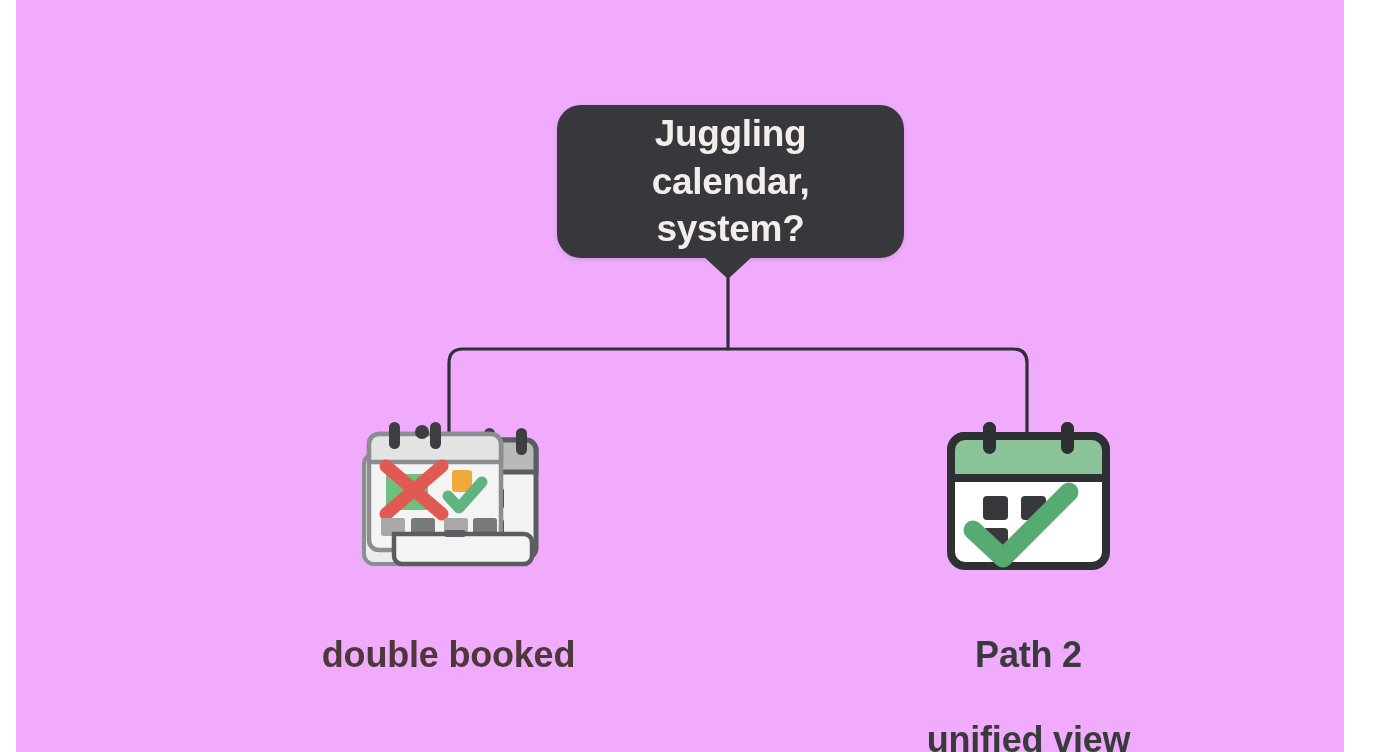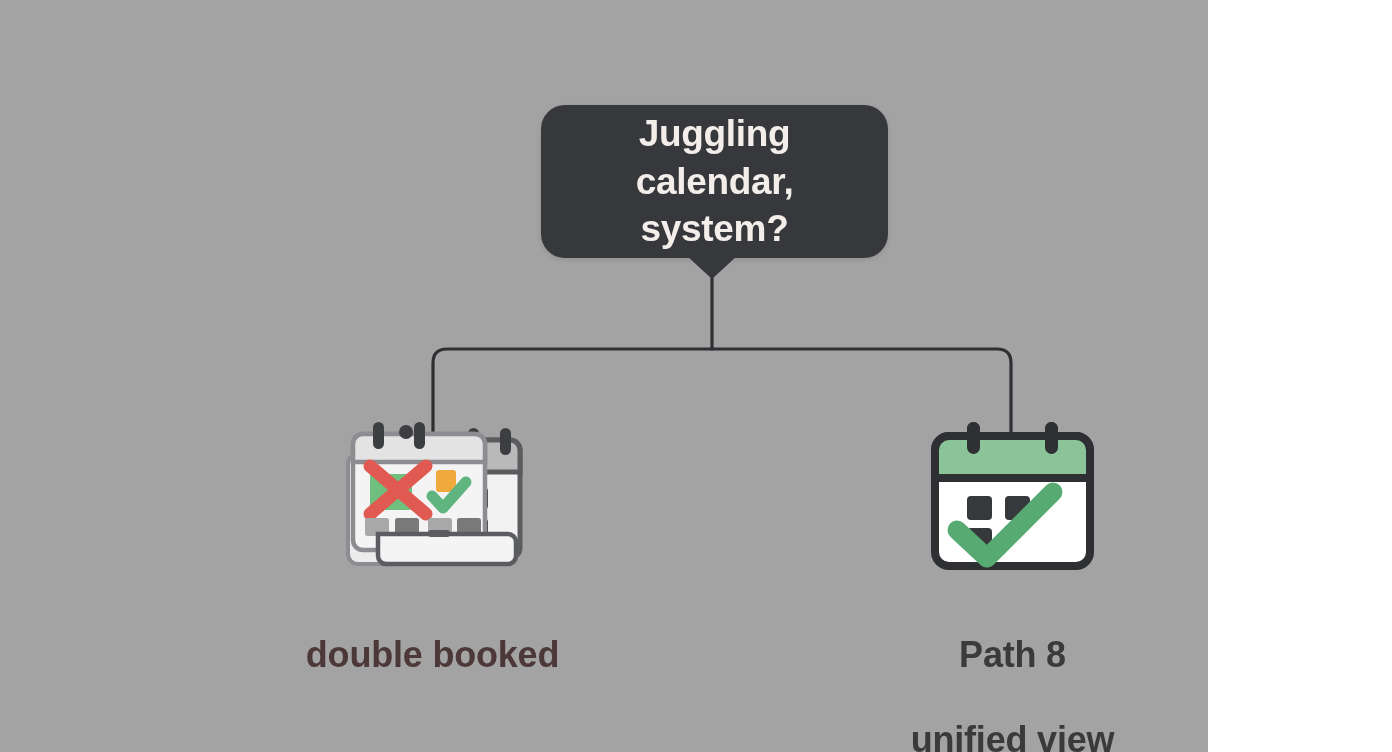--- a/index.html
+++ b/index.html
@@ -6,24 +6,25 @@
   html, body {
     margin: 0;
     padding: 0;
     background: #ffffff;
   }
   body {
     font-family: "Liberation Sans", sans-serif;
   }
   #canvas {
     position: relative;
-    width: 1208px;
+    width: 1328px;
     height: 752px;
-    background: #a3a3a3;
+    background: #f0abfc;
     overflow: hidden;
+    margin-left: 16px;
   }
 
   
   #bubble {
     position: absolute;
     left: 541px;
     top: 105px;
     width: 347px;
     height: 153px;
     background: #37383c;
@@ -175,17 +176,17 @@
 
       <path d="M32 112 L62 140 L128 74" fill="none" stroke="#57ab72" stroke-width="19" stroke-linecap="round" stroke-linejoin="round"></path>
     </svg>
   </div>
 
   <div class="label" id="label-left">
     <div>double booked</div>
   </div>
 
   <div class="label" id="label-right">
-    <div>Path 8</div>
+    <div>Path 2</div>
     <div>unified view</div>
   </div>
 
 </div>
 
 </body></html>

